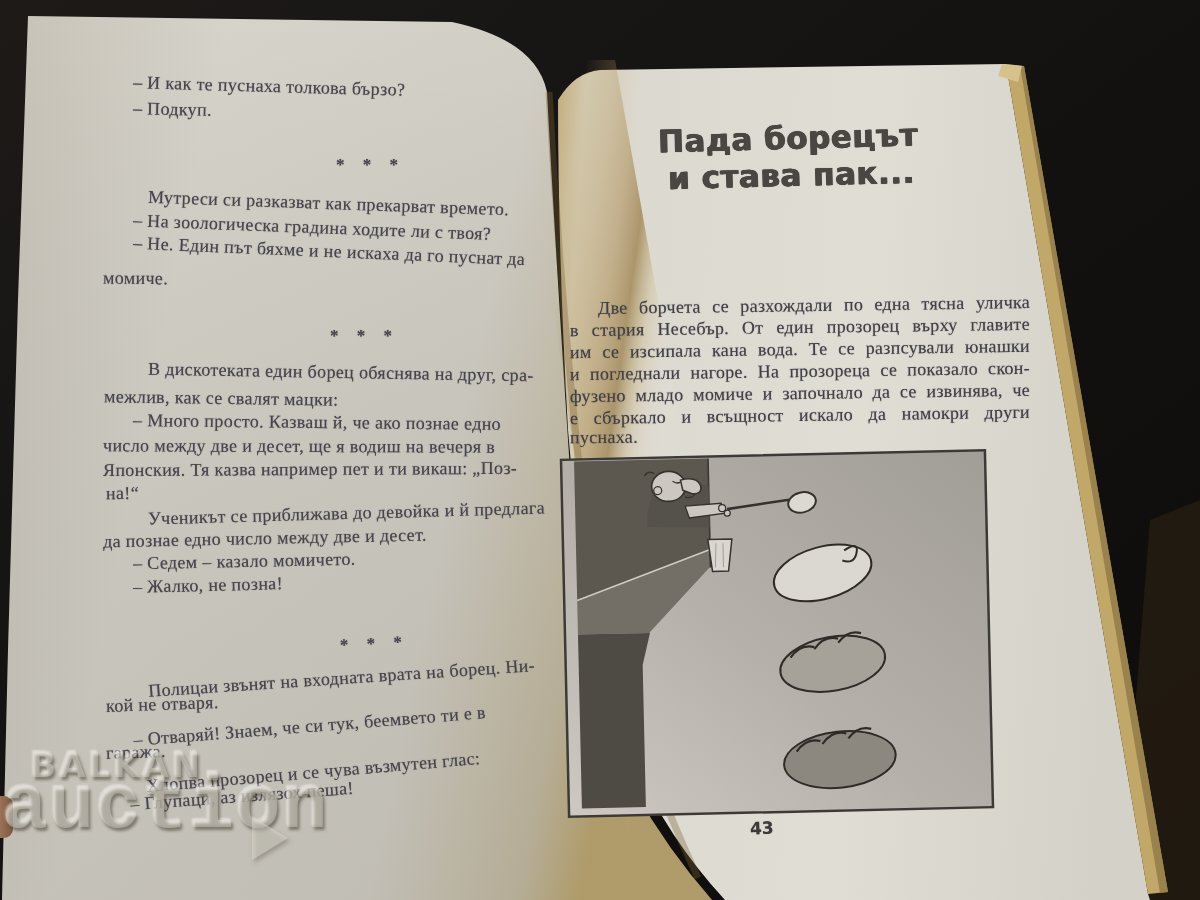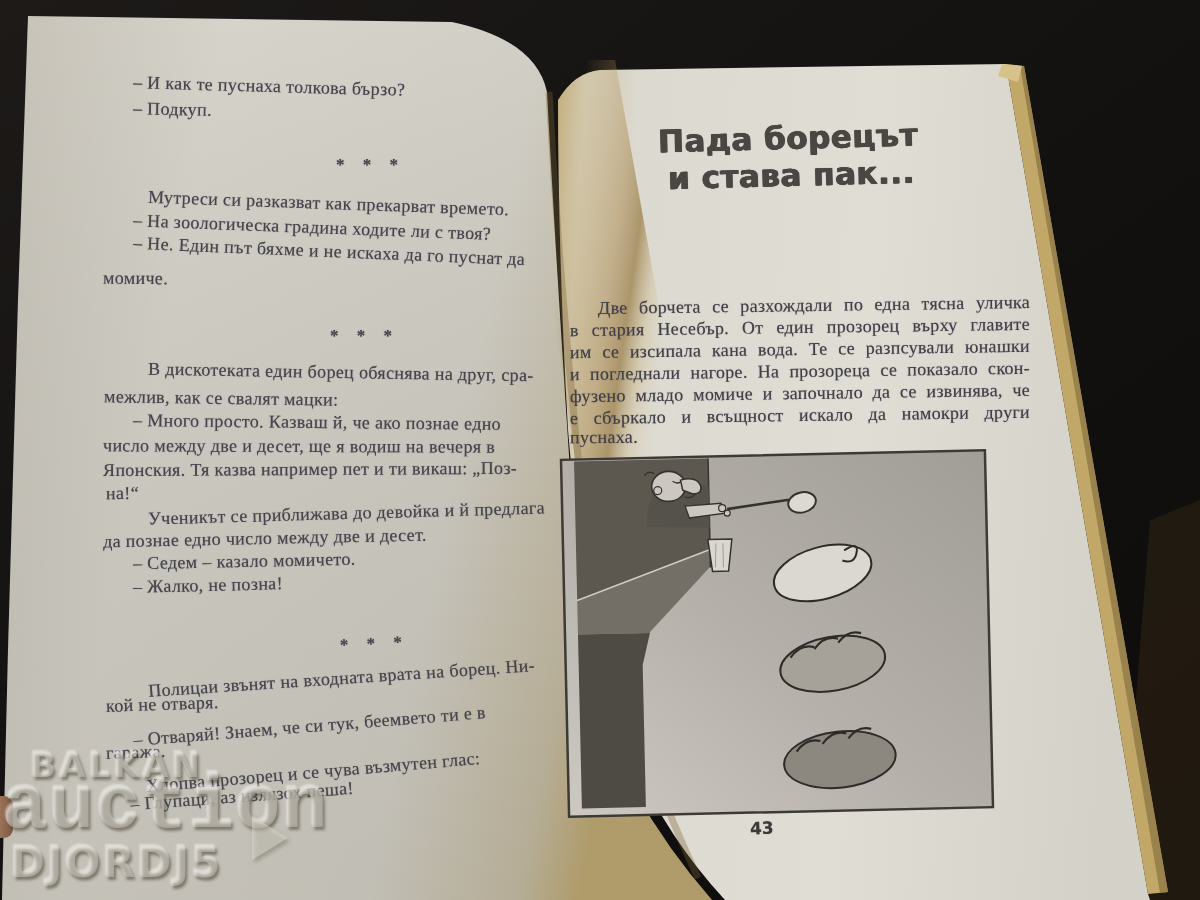--- a/index.html
+++ b/index.html
@@ -205,16 +205,15 @@
     </g>
     <g>
       <ellipse cx="275" cy="309" rx="56" ry="28" transform="rotate(-5 275 309)" fill="#8c8880" stroke="#2e2c28" stroke-width="2"></ellipse>
       <path d="M232,300 q10,-14 24,-10 M258,293 q10,-14 24,-10 M284,288 q10,-13 23,-9" fill="none" stroke="#2e2c28" stroke-width="2.2"></path>
     </g>
   </svg>
 
   <div class="wm wm-balkan">BALKAN</div>
   <div class="wm wm-auction">auction</div>
   <span class="wm-play"></span>
-  <div class="wm wm-djordj">DJORDJ5</div>
 
   <div class="finger"></div>
 </div>
 
 </body></html>

